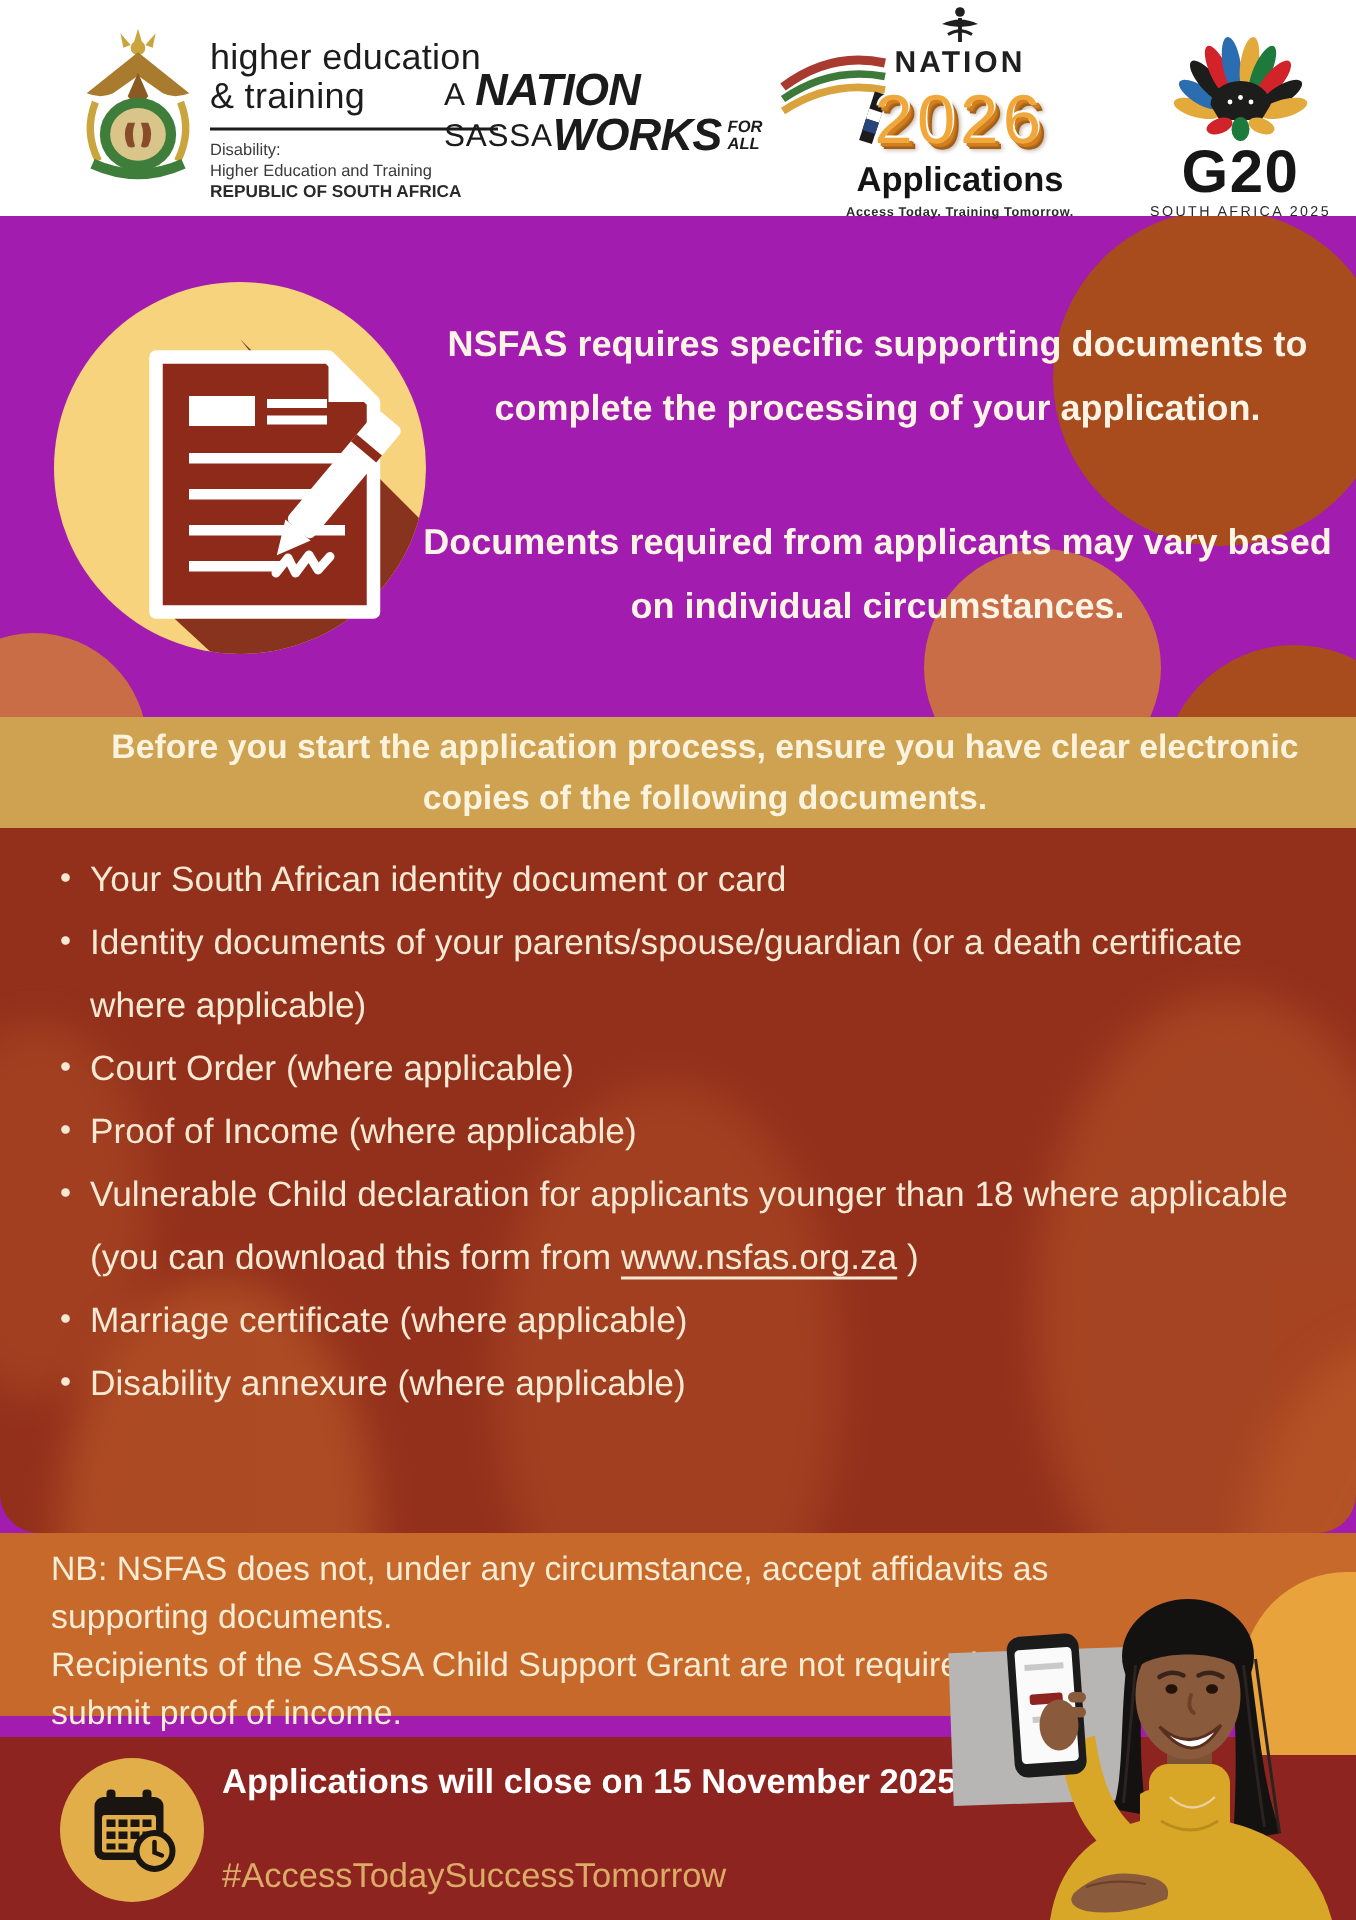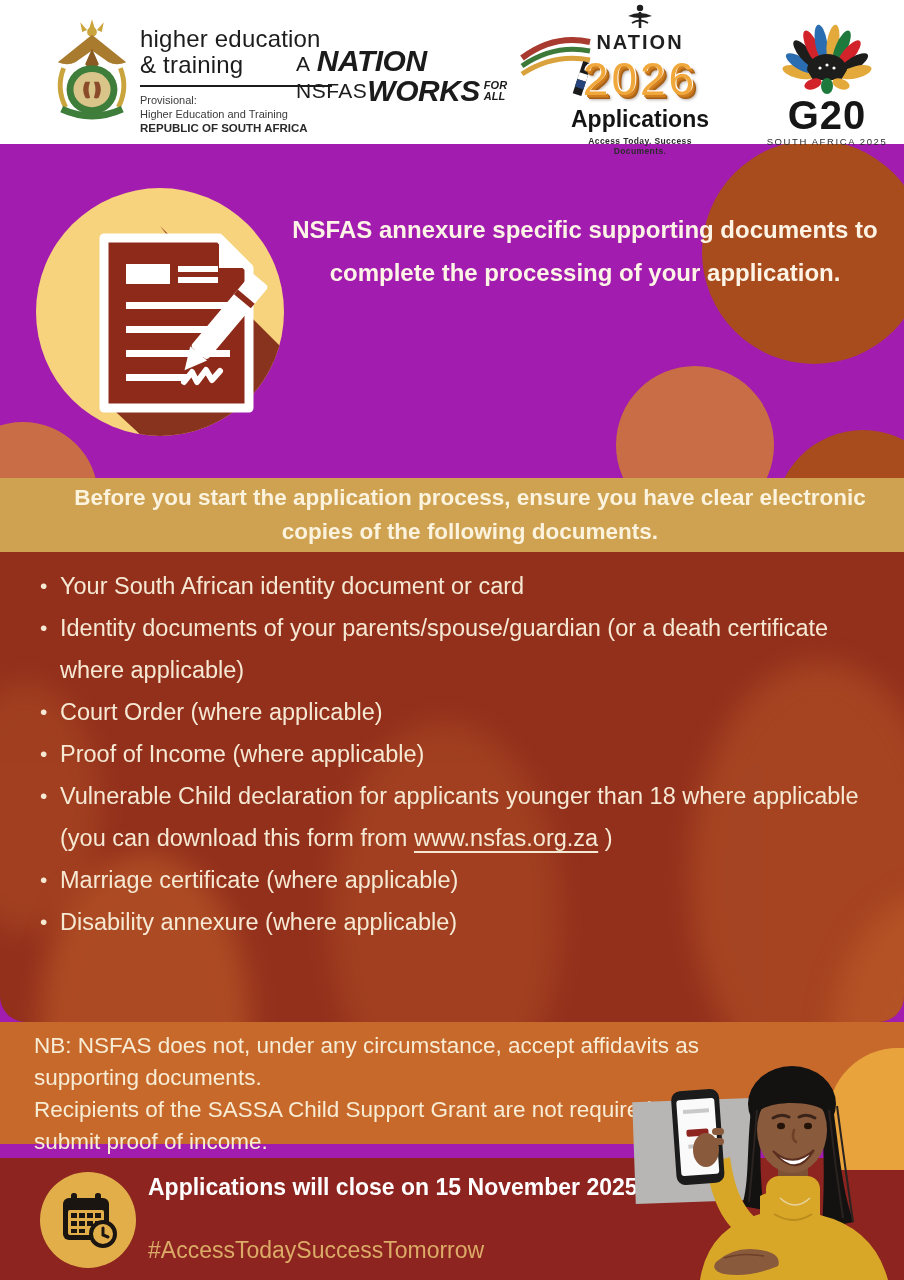--- a/index.html
+++ b/index.html
@@ -111,32 +111,32 @@
       <path d="M38,64 q-4,8 0,16 q3,2 5,0 q-3,-8 0,-16 Z" fill="#8a4b2a"></path>
       <path d="M52,64 q4,8 0,16 q-3,2 -5,0 q3,-8 0,-16 Z" fill="#8a4b2a"></path>
 
       <path d="M14,92 Q45,106 76,92" stroke="#3f7d3a" stroke-width="7" fill="none"></path>
     </svg>
 
     <div class="dhet-text">
       <div class="big">higher education</div>
       <div class="big">&amp; training</div>
       <div class="dhet-rule"></div>
-      <div class="small">Provisional:</div>
+      <div class="small">Disability:</div>
       <div class="small">Higher Education and Training</div>
       <div class="country">REPUBLIC OF SOUTH AFRICA</div>
     </div>
 
     <div class="nation">
       <div class="l1">
         <span class="a">A</span>
         <span class="heavy">NATION</span>
       </div>
       <div class="l2">
-        <span class="that">NSFAS</span>
+        <span class="that">SASSA</span>
         <span class="heavy">WORKS</span>
         <span class="forall">
           <span>FOR</span><br>
           <span>ALL</span>
         </span>
         <svg class="nation-swoosh" width="78" height="72" viewBox="0 0 78 72">
           <path d="M2,26 Q34,2 70,10" stroke="#a83a30" stroke-width="6" fill="none"></path>
           <path d="M2,34 Q34,12 70,19" stroke="#3d7a3a" stroke-width="5" fill="none"></path>
           <path d="M2,42 Q34,21 70,28" stroke="#d9a23c" stroke-width="5" fill="none"></path>
           <g transform="rotate(18 64 46)">
@@ -151,21 +151,21 @@
     <div class="nsfas-logo">
       <svg width="30" height="26" viewBox="0 0 30 26" style="display:block;margin:0 auto;">
         <circle cx="15" cy="4" r="3.2" fill="#1f1f1f"></circle>
         <path d="M15,8 L15,24" stroke="#1f1f1f" stroke-width="2.6"></path>
         <path d="M3,12 Q15,6 27,12 Q15,16 3,12 Z" fill="#1f1f1f"></path>
         <path d="M7,19 Q15,14 23,19" stroke="#1f1f1f" stroke-width="2" fill="none"></path>
       </svg>
       <div class="name">NATION</div>
       <div class="year">2026</div>
       <div class="apps">Applications</div>
-      <div class="tagline">Access Today. Success Documents.</div>
+      <div class="tagline">Access Today. Training Tomorrow.</div>
     </div>
 
     <div class="g20">
       <svg width="120" height="78" viewBox="0 0 120 78" style="display:block;margin:0 auto;">
         <g transform="translate(60,62)">
           <g>
             <ellipse cx="0" cy="-30" rx="6" ry="16" transform="rotate(-75)" fill="#e4a93b"></ellipse>
             <ellipse cx="0" cy="-32" rx="6" ry="16" transform="rotate(-58)" fill="#2a6db0"></ellipse>
             <ellipse cx="0" cy="-34" rx="6" ry="17" transform="rotate(-40)" fill="#1d1d1b"></ellipse>
             <ellipse cx="0" cy="-36" rx="6" ry="18" transform="rotate(-24)" fill="#d2232a"></ellipse>
@@ -222,21 +222,22 @@
       <g transform="rotate(40 185 140)">
         <rect x="176" y="78" width="22" height="96" rx="4" fill="#ffffff"></rect>
         <rect x="176" y="100" width="22" height="6" fill="#8e2a1a"></rect>
         <polygon points="176,174 198,174 187,196" fill="#ffffff"></polygon>
       </g>
 
       <path d="M150,196 l8,-10 l5,10 l9,-12 l6,10 l8,-9" stroke="#ffffff" stroke-width="6" fill="none" stroke-linecap="round" stroke-linejoin="round"></path>
     </svg>
 
     <div class="hero-text">
-      <p>NSFAS annexure specific supporting documents to complete the processing of your application.</p>
+      <p>NSFAS requires specific supporting documents to complete the processing of your application.</p>
+      <p>Documents required from applicants may vary based on individual circumstances.</p>
     </div>
   </div>
 
   <div class="band">
     <p>Before you start the application process, ensure you have clear electronic copies of the following documents.</p>
   </div>
 
   <div class="docs">
     <div class="blob" style="left:40px; top:300px; width:210px; height:340px; opacity:.55;"></div>
     <div class="blob" style="left:330px; top:170px; width:230px; height:390px; opacity:.3;"></div>

